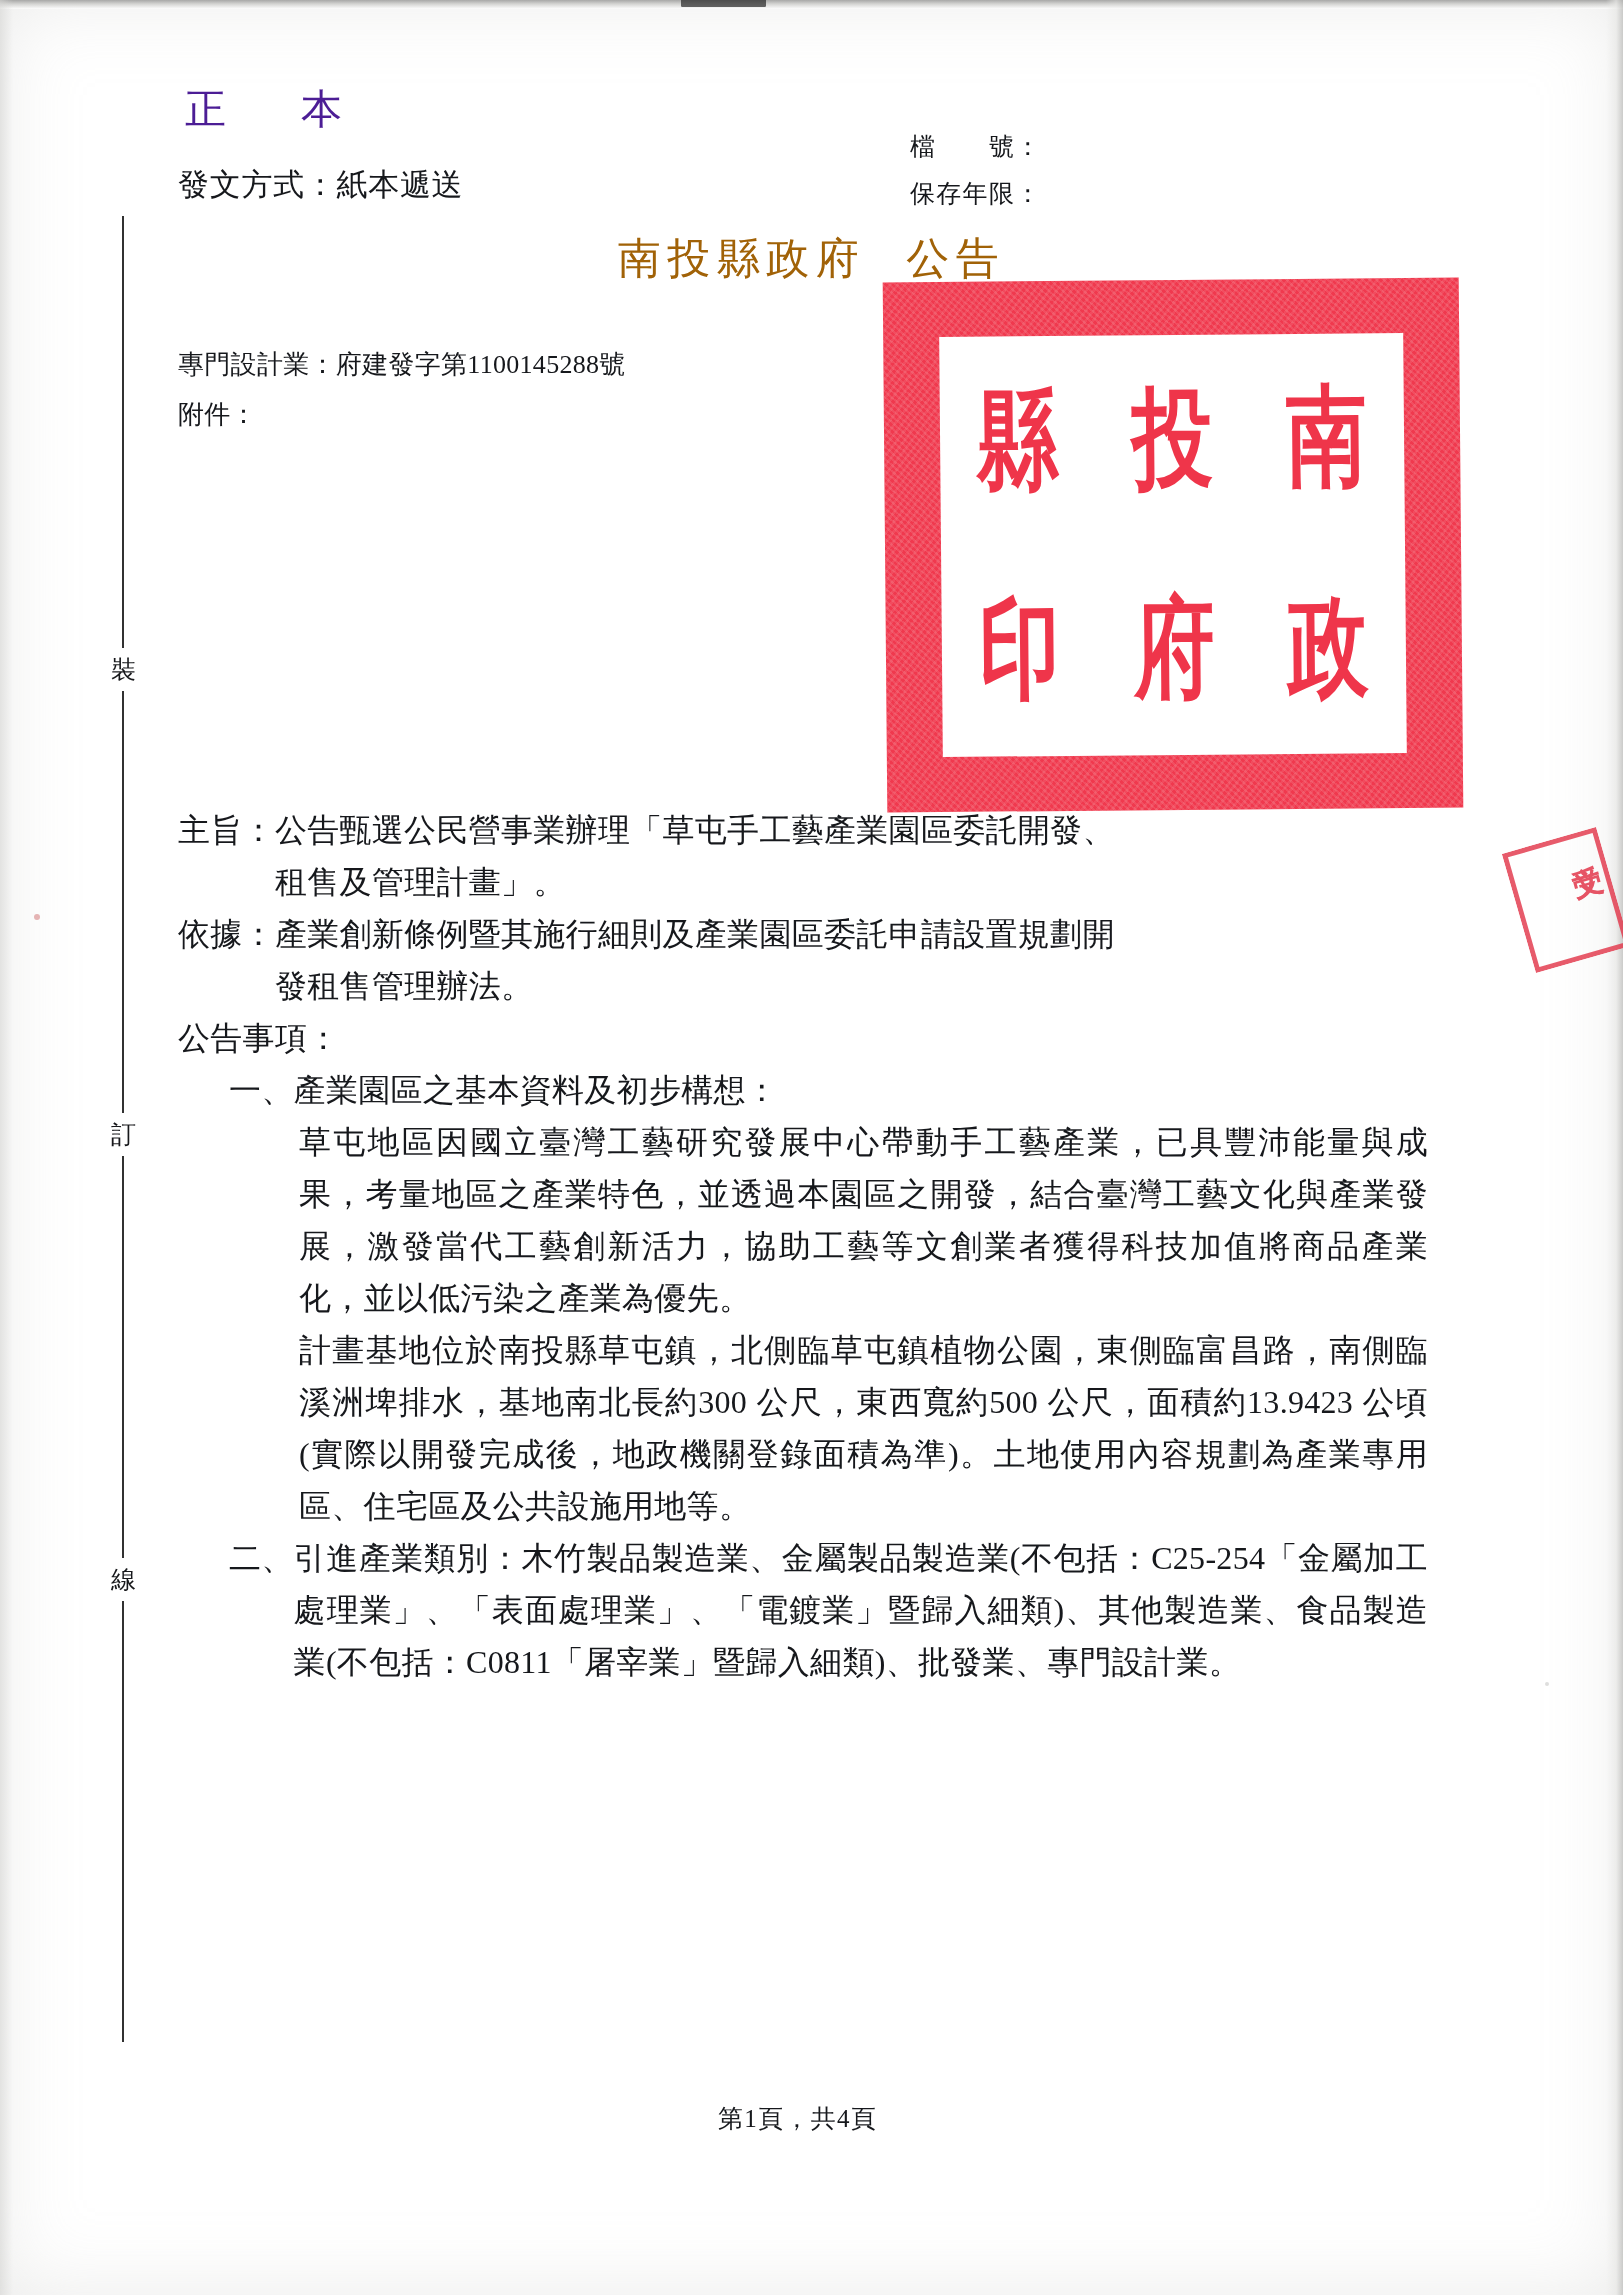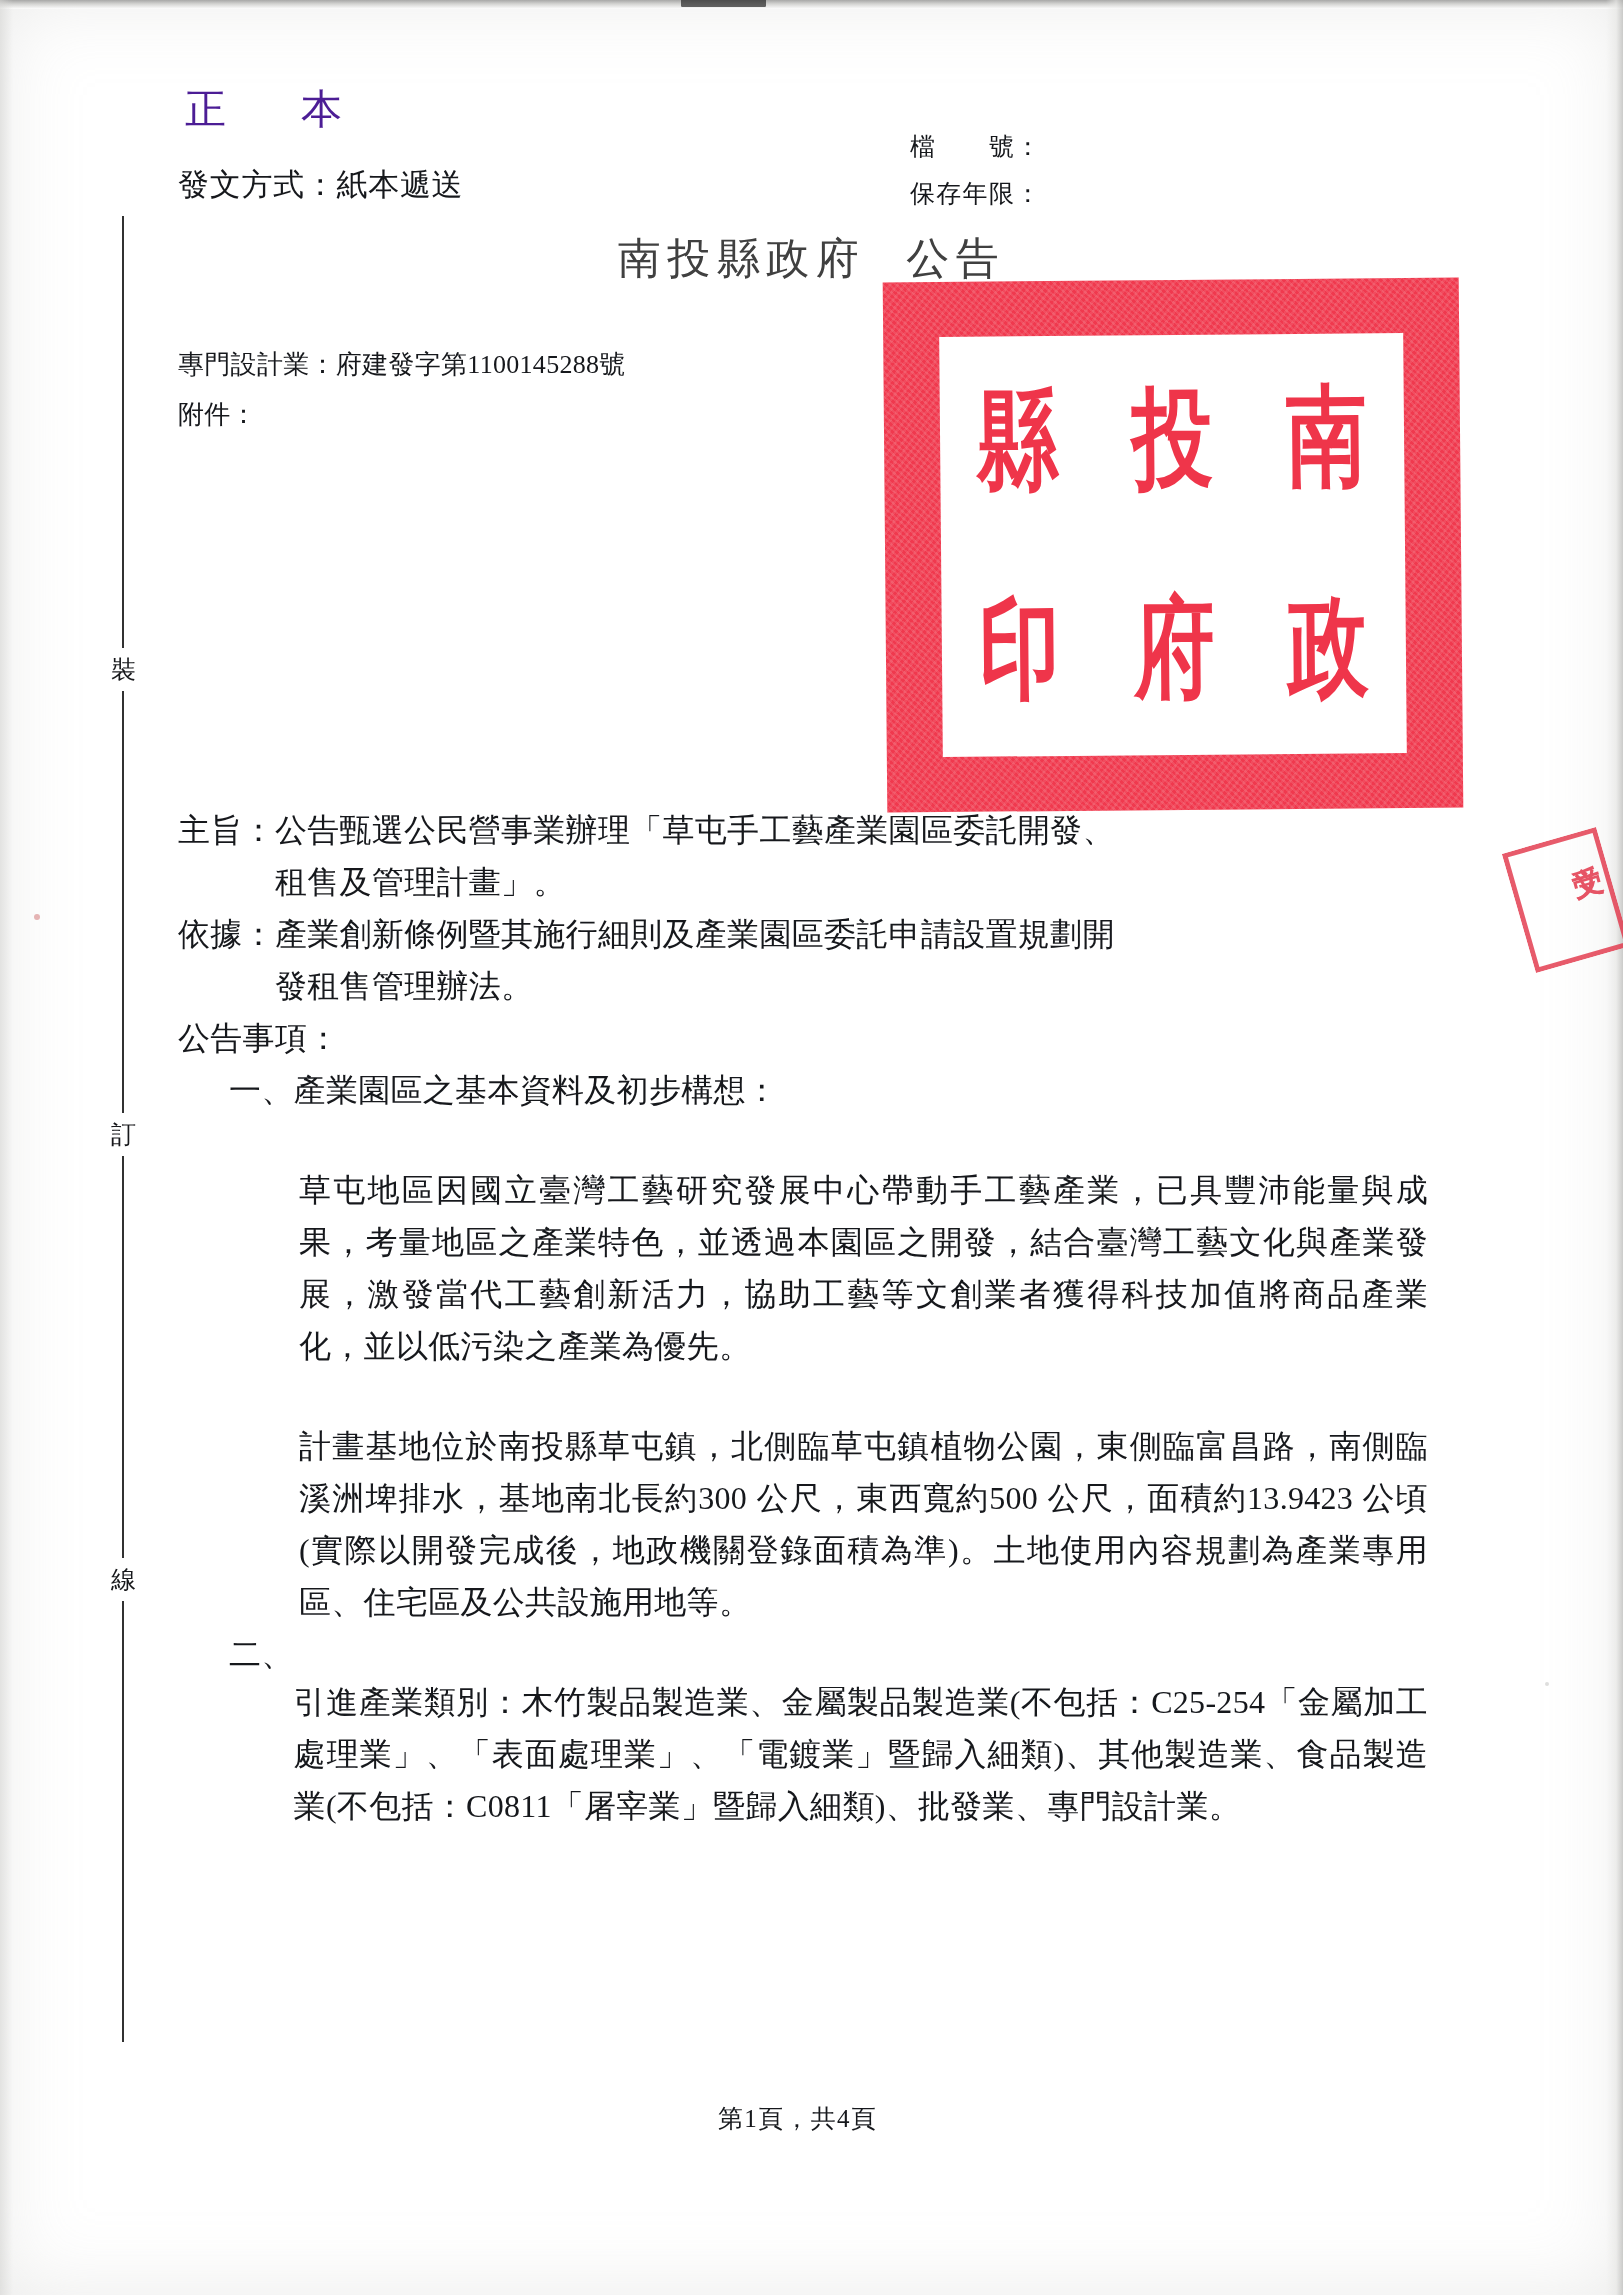--- a/index.html
+++ b/index.html
@@ -83,21 +83,21 @@
   #archive-fields {
     position: absolute; left: 910px; top: 123px;
     font-size: 25px; line-height: 47px;
   }
   #archive-fields .field-label { letter-spacing: 1.3px; }
 
   #doc-title {
     position: absolute; left: 0; top: 230px;
     width: 1623px; text-align: center;
     font-size: 43px; letter-spacing: 6.5px; font-weight: 400;
-    color: #404040;
+    color: #a16207;
   }
   #doc-title .title-gap { display: inline-block; width: 41px; }
 
   #meta-block {
     position: absolute; left: 178px; top: 340px;
     font-size: 26px; line-height: 50px; letter-spacing: 0.3px;
   }
 
   
   #official-seal {
@@ -166,21 +166,21 @@
   .field-key {
     flex: 0 0 auto;
     white-space: nowrap;
   }
   .field-val { flex: 1 1 auto; }
   .indent-1 { padding-left: 97px; }
   .indent-2 { padding-left: 121px; }
   .list-row { display: flex; align-items: flex-start; padding-left: 51px; }
   .list-marker { flex: 0 0 auto; white-space: nowrap; }
   .list-body { flex: 1 1 auto; }
-  .para { text-align: justify; text-justify: inter-ideograph; margin-top: 48px; }
+  .para { text-align: justify; text-justify: inter-ideograph; }
 
   
   #page-footer {
     position: absolute; left: 0; top: 2102px; width: 1595px;
     text-align: center; font-size: 25px; letter-spacing: 1.3px;
   }
 </style>
 </head>
 <body>
 

